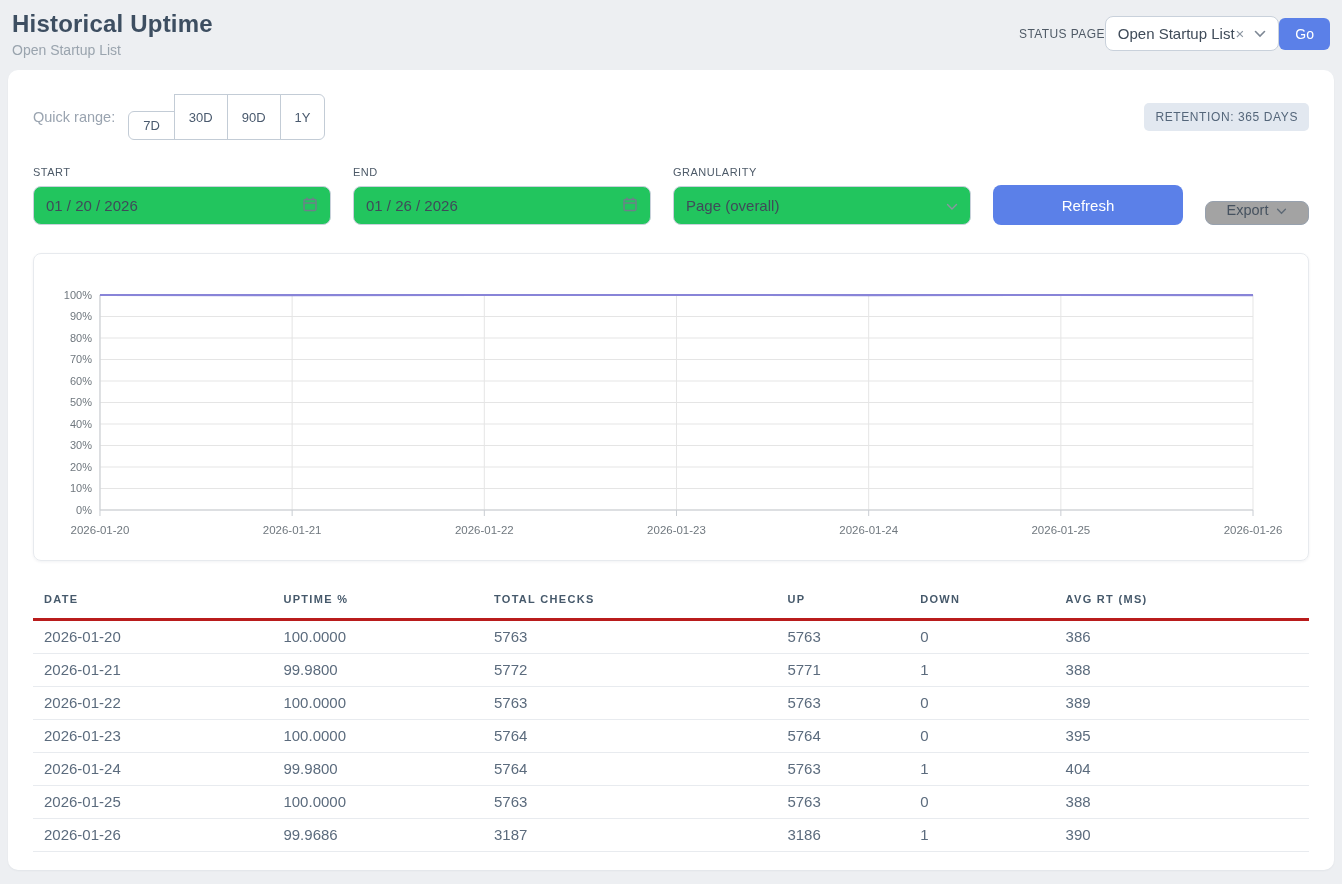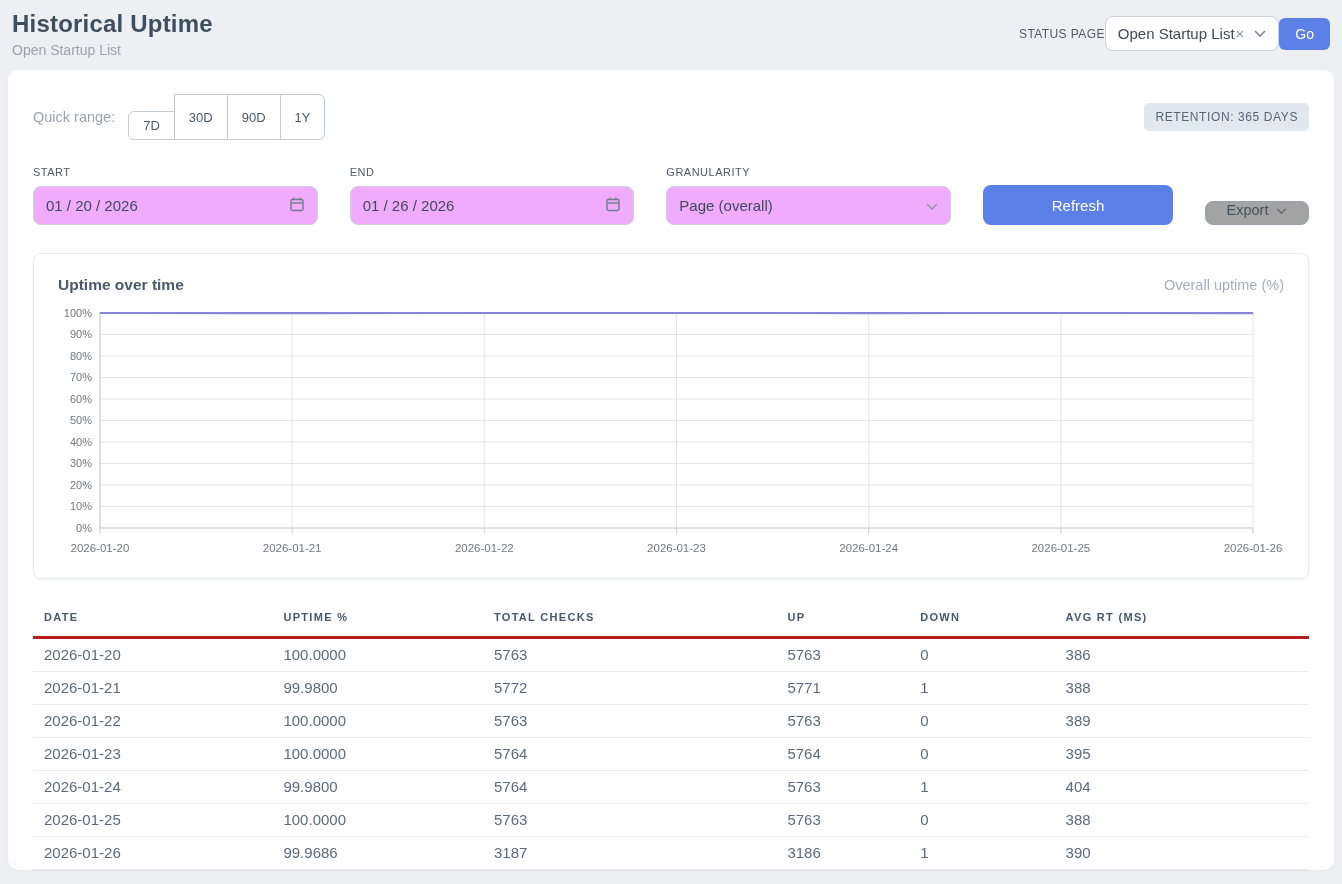--- a/index.html
+++ b/index.html
@@ -22,24 +22,24 @@
 
   .row1 { display:flex; justify-content:space-between; align-items:center; }
   .quick-wrap { display:flex; align-items:center; }
   .quick-label { font-size:14.5px; color:#9aa4b0; }
   .qr-group { display:flex; margin-left:13px; }
   .qr-btn { border:1px solid #c3ccd6; background:#fff; padding:6px 14px; font-size:13px; color:#4a5a6e; margin-left:-1px; cursor:pointer; }
   .qr-btn:first-child { border-radius:6px 0 0 6px; margin-left:0;margin-top:17px; }
   .qr-btn:last-child { border-radius:0 6px 6px 0; }
   .retention-badge { background:#e2e8f0; color:#54667a; font-size:12px; letter-spacing:0.6px; padding:7px 11px; border-radius:5px; }
 
-  .row2 { display:flex; gap:32px; margin-top:26px; align-items:flex-end; }
+  .row2 { display:flex; gap:22px; margin-top:26px; align-items:flex-end; }
   .field { flex:1; }
   .field-label { font-size:11px; color:#4d5a68; letter-spacing:0.5px; margin-bottom:8px; }
-  .input { height:39px; border:1px solid #c9d1db; border-radius:8px; background:#f0abfc; display:flex; align-items:center; justify-content:space-between; padding:0 12px; font-size:15px; color:#3f4b59; cursor:pointer; }
+  .input { height:39px; border:1px solid #c9d1db; border-radius:8px; background:#22c55e; display:flex; align-items:center; justify-content:space-between; padding:0 12px; font-size:15px; color:#3f4b59; cursor:pointer; }
   .refresh-btn { width:190px; height:40px; background:#5b80e8; color:#fff; border:none; border-radius:8px; font-size:15px; cursor:pointer; }
   .export-btn { width:104px; height:24px; background:#a3a3a3; border:1px solid #97a1ae; border-radius:8px; font-size:14.5px; color:#46525f; display:flex; align-items:flex-start; justify-content:center; gap:8px; cursor:pointer; }
 
   
   .chart-card { margin-top:28px; border:1px solid #e7eaee; border-radius:8px; padding:22px 24px 10px; box-shadow:0 1px 3px rgba(20,40,60,0.06); }
   .chart-head { display:flex; justify-content:space-between; align-items:baseline; }
   .chart-title { font-size:15.5px; font-weight:700; color:#4a5a6c; }
   .chart-legend { font-size:14.5px; color:#a6aebc; }
   .chart-svg { display:block; width:100%; height:262px; margin-top:12px; }
   .chart-svg text { font-family:"Liberation Sans",sans-serif; }
@@ -133,24 +133,20 @@
       <span>Export</span>
       <span>
         <svg width="11" height="7" viewBox="0 0 12 8">
             <polyline points="1.5,1.5 6,6 10.5,1.5" fill="none" stroke="#5d6975" stroke-width="1.5" stroke-linecap="round"></polyline>
           </svg>
       </span>
     </button>
   </div>
 
   <div class="chart-card">
-    <div class="chart-head">
-      <span class="chart-title">Uptime over time</span>
-      <span class="chart-legend">Overall uptime (%)</span>
-    </div>
     <svg class="chart-svg" preserveAspectRatio="none" viewBox="0 0 1227 262">
         <line x1="42" y1="222" x2="1196" y2="222" stroke="#e5e5e5" stroke-width="1"></line>
         <text x="34" y="226" text-anchor="end" fill="#70787f" font-size="11">0%</text>
         <line x1="42" y1="200.5" x2="1196" y2="200.5" stroke="#e5e5e5" stroke-width="1"></line>
         <text x="34" y="204.5" text-anchor="end" fill="#70787f" font-size="11">10%</text>
         <line x1="42" y1="179" x2="1196" y2="179" stroke="#e5e5e5" stroke-width="1"></line>
         <text x="34" y="183" text-anchor="end" fill="#70787f" font-size="11">20%</text>
         <line x1="42" y1="157.5" x2="1196" y2="157.5" stroke="#e5e5e5" stroke-width="1"></line>
         <text x="34" y="161.5" text-anchor="end" fill="#70787f" font-size="11">30%</text>
         <line x1="42" y1="136" x2="1196" y2="136" stroke="#e5e5e5" stroke-width="1"></line>

